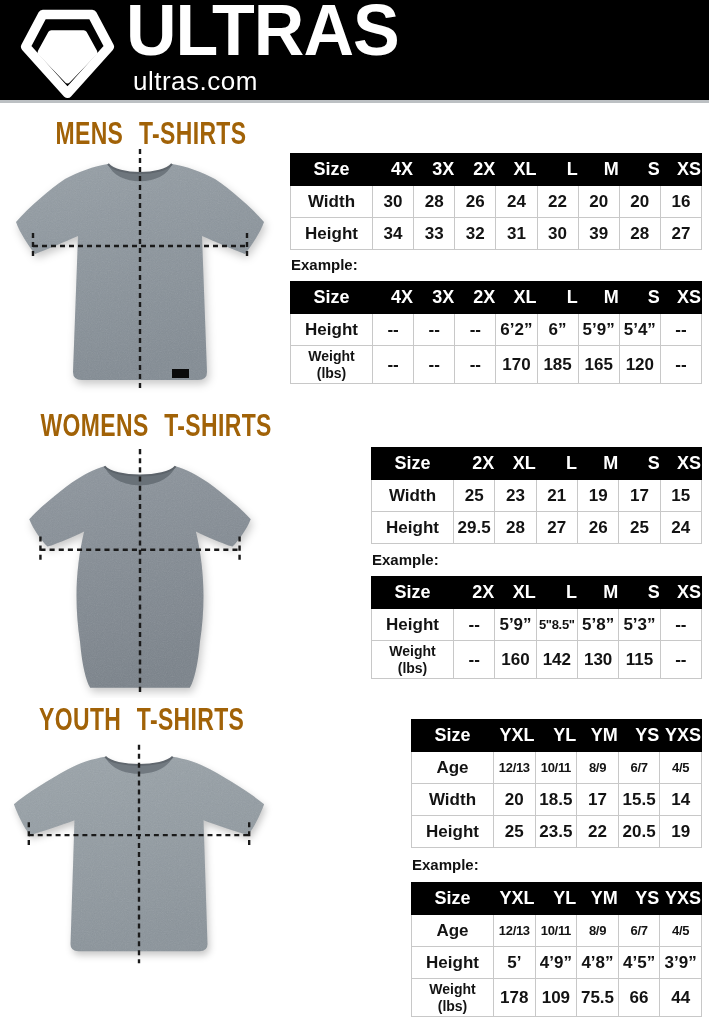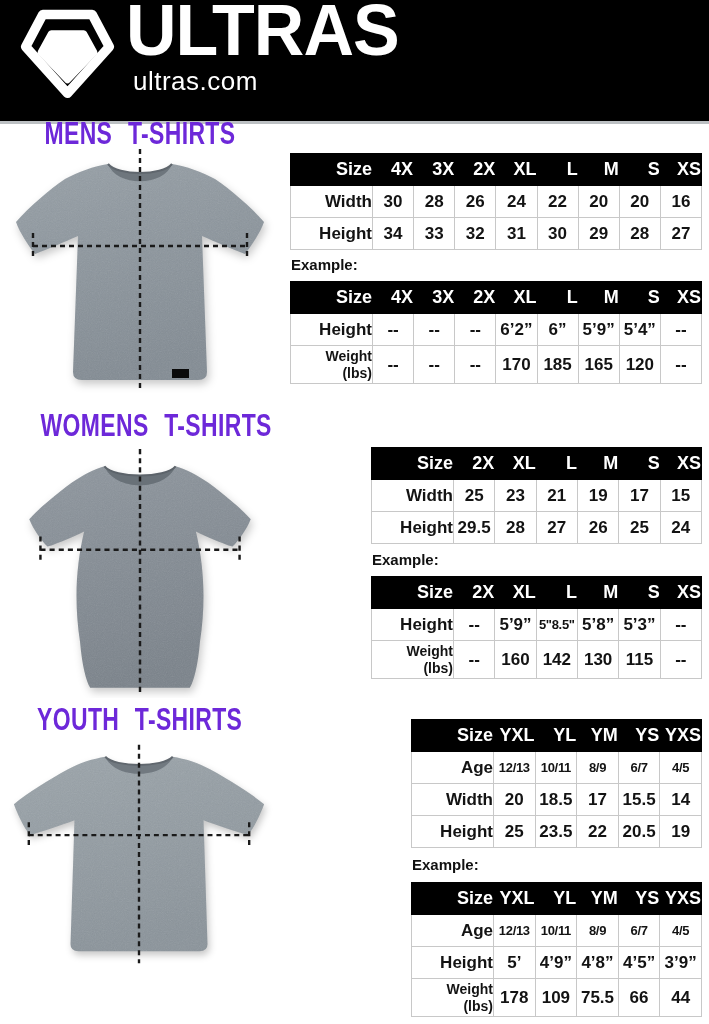--- a/index.html
+++ b/index.html
@@ -2,57 +2,57 @@
 <html><head>
 <meta charset="utf-8">
 <style>
   html,body { margin:0; padding:0; background:#ffffff; }
   .page {
     position:relative; width:709px; height:1024px; background:#fff;
     font-family:"Liberation Sans", sans-serif; overflow:hidden; color:#111;
   }
   
   .site-header {
-    position:absolute; top:0; left:0; width:709px; height:124px;
+    position:absolute; top:0; left:0; width:709px; height:103px;
     background:#000; border-bottom:3px solid #bcc0c3; box-sizing:border-box;
   }
   .logo { position:absolute; left:20px; top:4px; }
   .brand {
     position:absolute; left:126px; top:-6px; color:#fff;
     font-size:70px; font-weight:bold; letter-spacing:-1px;
     transform:scaleY(1.04); transform-origin:top left; line-height:1.0;
   }
   .site-url {
     position:absolute; left:133px; top:66px; color:#fff;
     font-size:26px; font-weight:normal; letter-spacing:0.5px;
   }
   
   .sec-heading {
-    position:absolute; width:280px; text-align:center;
-    font-size:31px; font-weight:800; color:#6d28d9; white-space:nowrap;text-decoration:underline;
+    position:absolute; width:280px; text-align:right;
+    font-size:31px; font-weight:800; color:#a16207; white-space:nowrap;text-decoration:underline;
   }
   .sec-heading > span {
     display:inline-block; transform:scaleX(0.74); transform-origin:center;
     word-spacing:12px; letter-spacing:0.5px;
   }
   
   .shirt { position:absolute; }
   
   .tables { position:absolute; }
   .tbl { position:absolute; left:0; right:0; }
   .tbl table { border-collapse:collapse; width:100%; table-layout:fixed; }
   .tbl th, .tbl td {
     border:1px solid #c8c8c8; padding:0; font-weight:bold;
     text-align:center; vertical-align:middle; height:31px; font-size:17px;
     background:#fff; color:#131313; overflow:hidden;
   }
   .tbl thead th {
     background:#000; color:#fff; border-color:#000; font-size:18px; height:31px;text-align:right;
   }
-  .tbl thead th:first-child, .tbl tbody th { text-align:right; }
+  .tbl thead th:first-child, .tbl tbody th { text-align:center; }
   .tbl td.sm { font-size:13px; letter-spacing:-0.3px; }
   .tbl tbody th.multiline { font-size:14px; line-height:1.15; white-space:pre-line; }
   .tbl tr.tall th, .tbl tr.tall td { height:37px;margin-left:7px; }
   .example-label {
     position:absolute; left:1px; font-size:15px; font-weight:bold; color:#111;text-align:center;
   }
 </style>
 </head>
 <body>
 
@@ -139,21 +139,21 @@
               <td>20</td>
               <td>16</td>
             </tr>
             <tr>
               <th>Height</th>
               <td>34</td>
               <td>33</td>
               <td>32</td>
               <td>31</td>
               <td>30</td>
-              <td>29</td>
+              <td>39</td>
               <td>28</td>
               <td>27</td>
             </tr>
           </tbody>
         </table>
       </div>
     <div class="example-label" style="top:103px;">Example:</div>
     <div class="tbl" style="top:128px;">
         <table>
           <colgroup>

